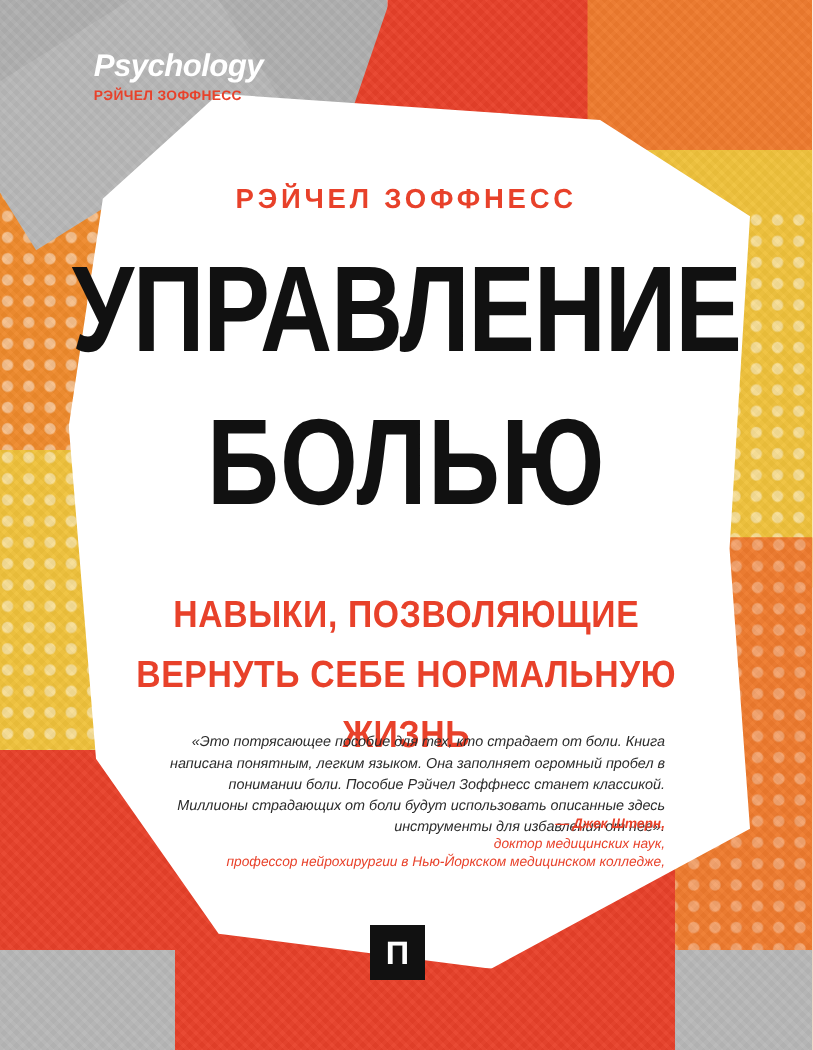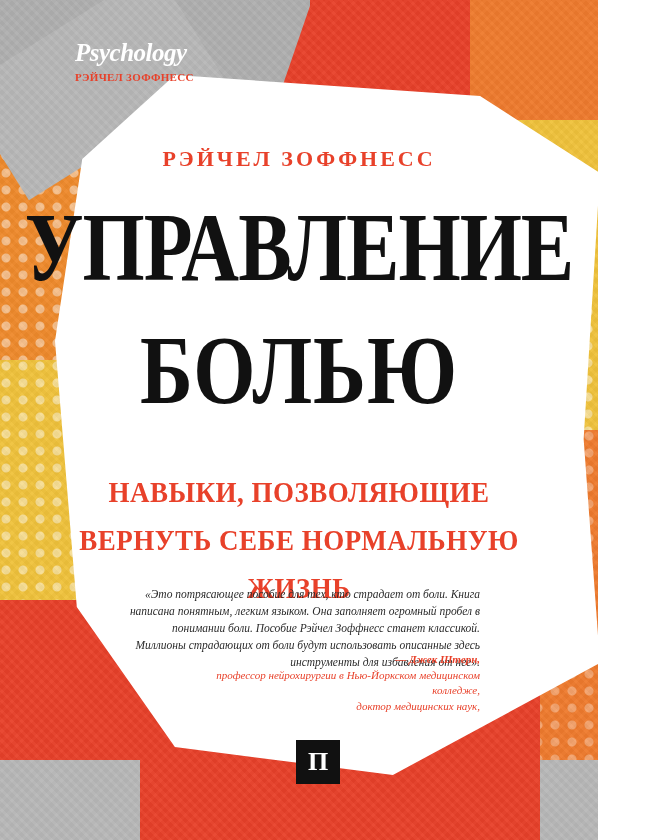--- a/index.html
+++ b/index.html
@@ -5,25 +5,24 @@
   html, body {
     margin: 0;
     padding: 0;
     background: #ffffff;
   }
   body {
     font-family: "Liberation Sans", sans-serif;
   }
   .cover {
     position: relative;
-    width: 598px;
+    width: 650px;
     height: 840px;
     overflow: hidden;
     background: #ffffff;
-    font-family: Liberation Serif, serif;
   }
 
   
   .bg {
     position: absolute;
     inset: 0;
   }
   .blk {
     position: absolute;
   }
@@ -285,22 +284,22 @@
 
     <div class="subtitle">
       <div>НАВЫКИ, ПОЗВОЛЯЮЩИЕ</div>
       <div>ВЕРНУТЬ СЕБЕ НОРМАЛЬНУЮ ЖИЗНЬ</div>
     </div>
 
     <div class="quote">«Это потрясающее пособие для тех, кто страдает от боли. Книга написана понятным, легким языком. Она заполняет огромный пробел в понимании боли. Пособие Рэйчел Зоффнесс станет классикой. Миллионы страдающих от боли будут использовать описанные здесь инструменты для избавления от нее».</div>
 
     <div class="attrib">
       <div class="name">— Джек Штерн,</div>
+      <div>доктор медицинских наук,</div>
       <div>профессор нейрохирургии в Нью-Йоркском медицинском колледже,</div>
-      <div>доктор медицинских наук,</div>
     </div>
 
     <div class="logo">
       <span class="mark">П</span>
     </div>
 
   </div>
 </div>
 
 </body></html>

